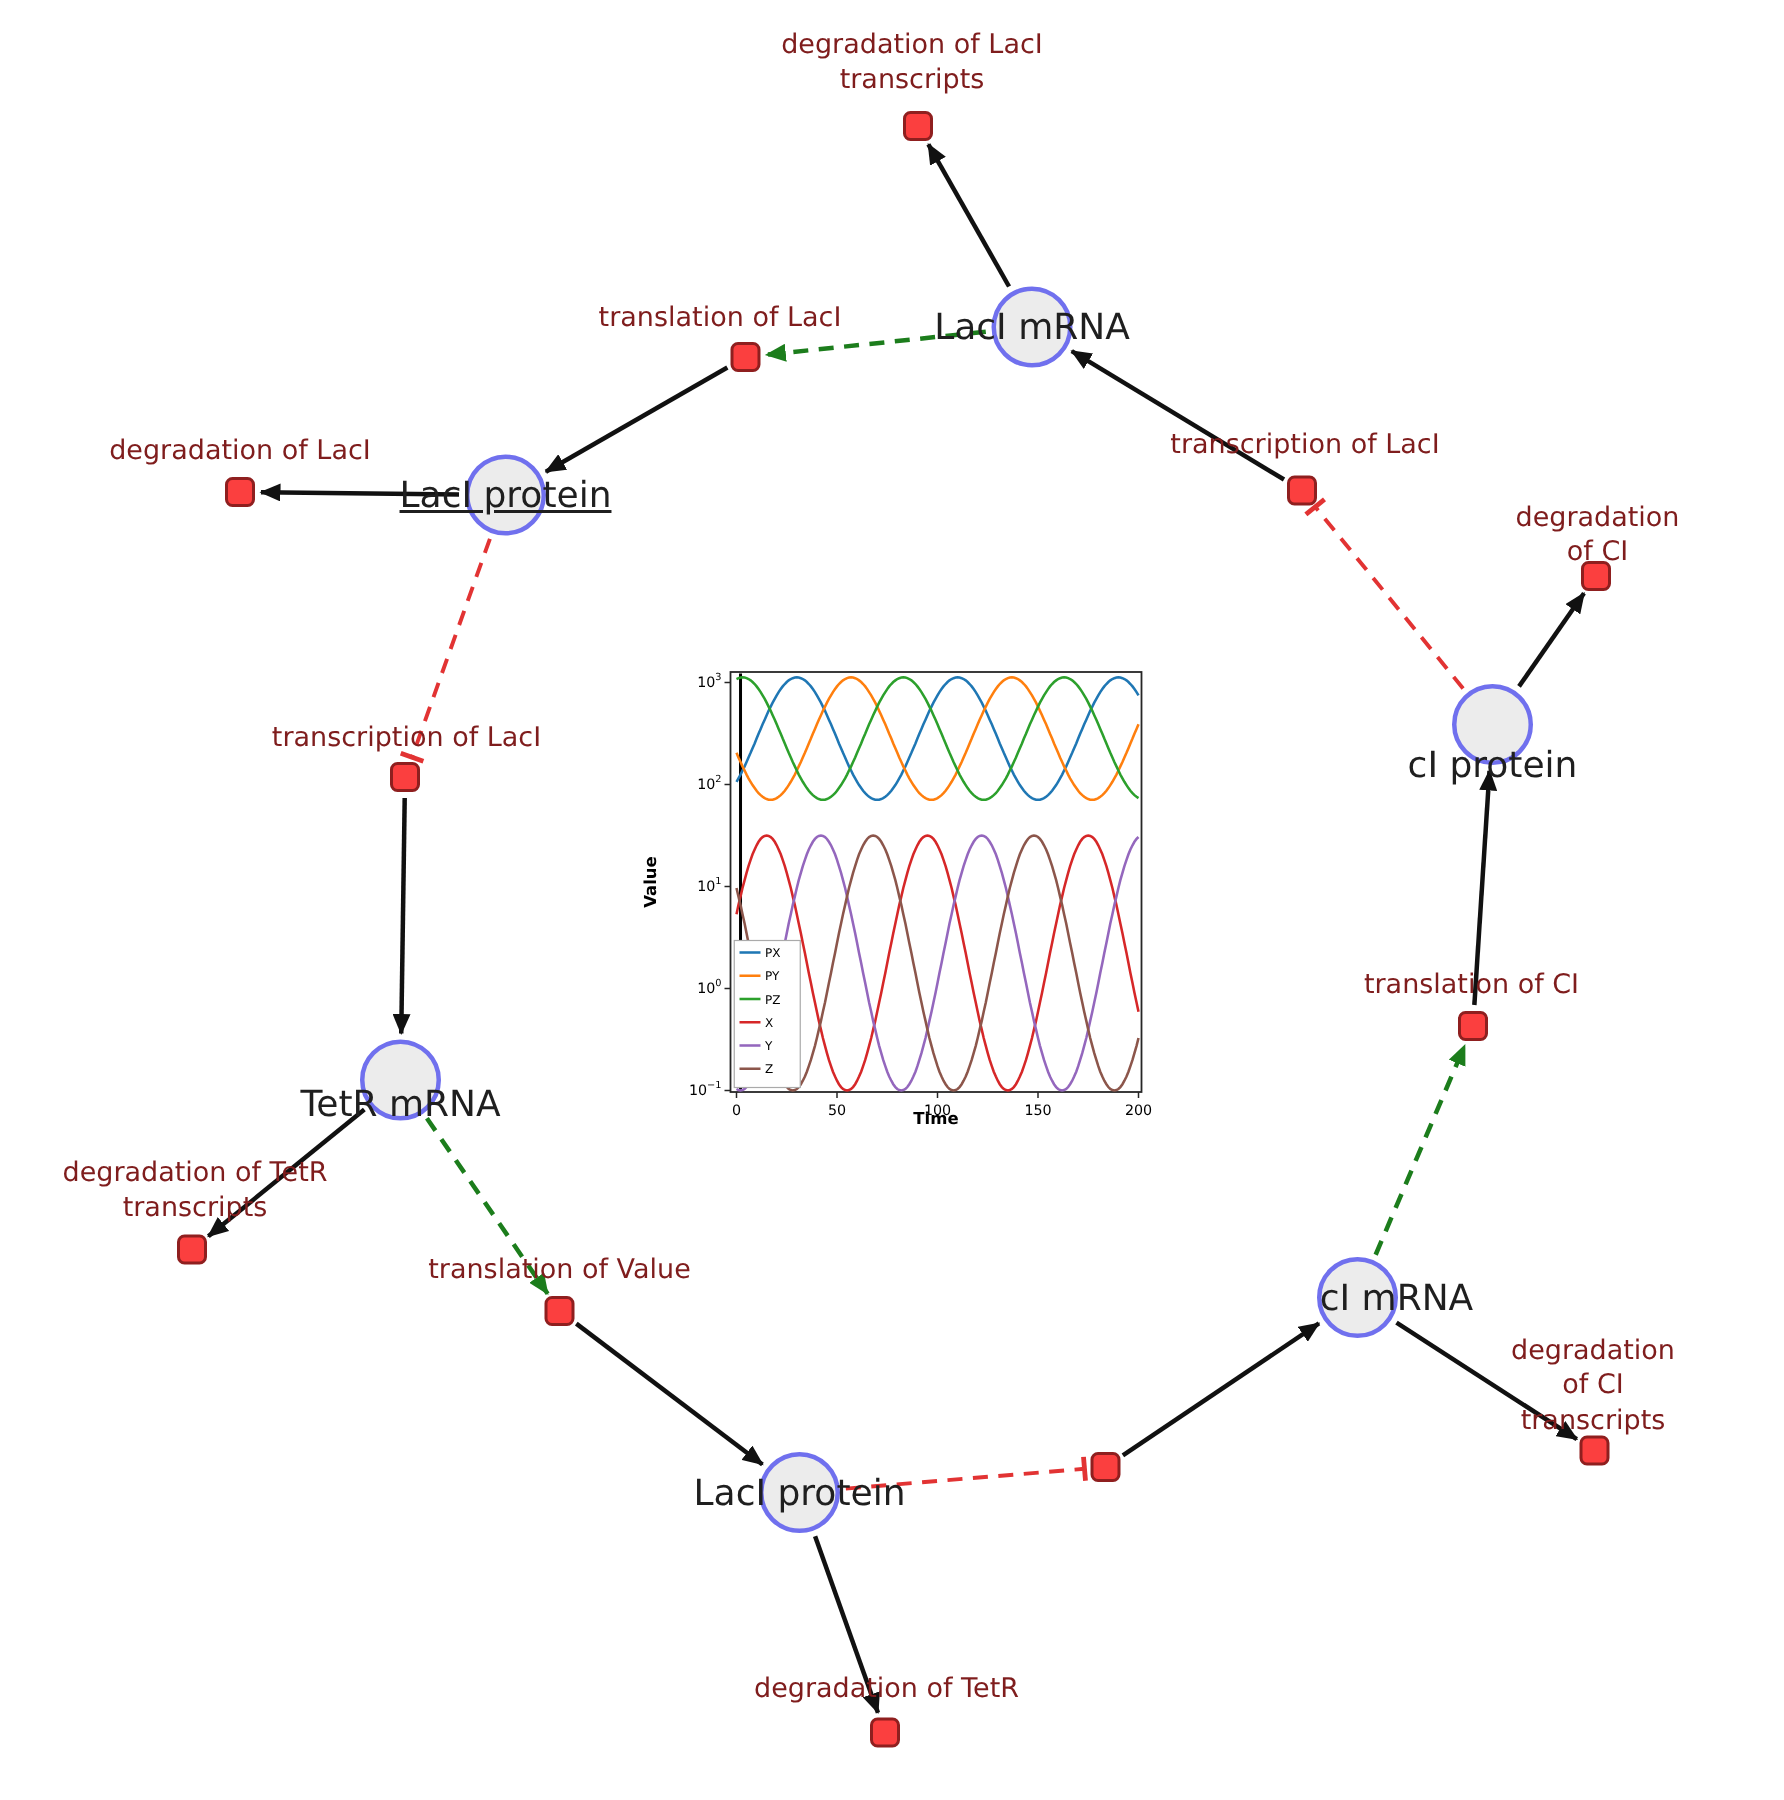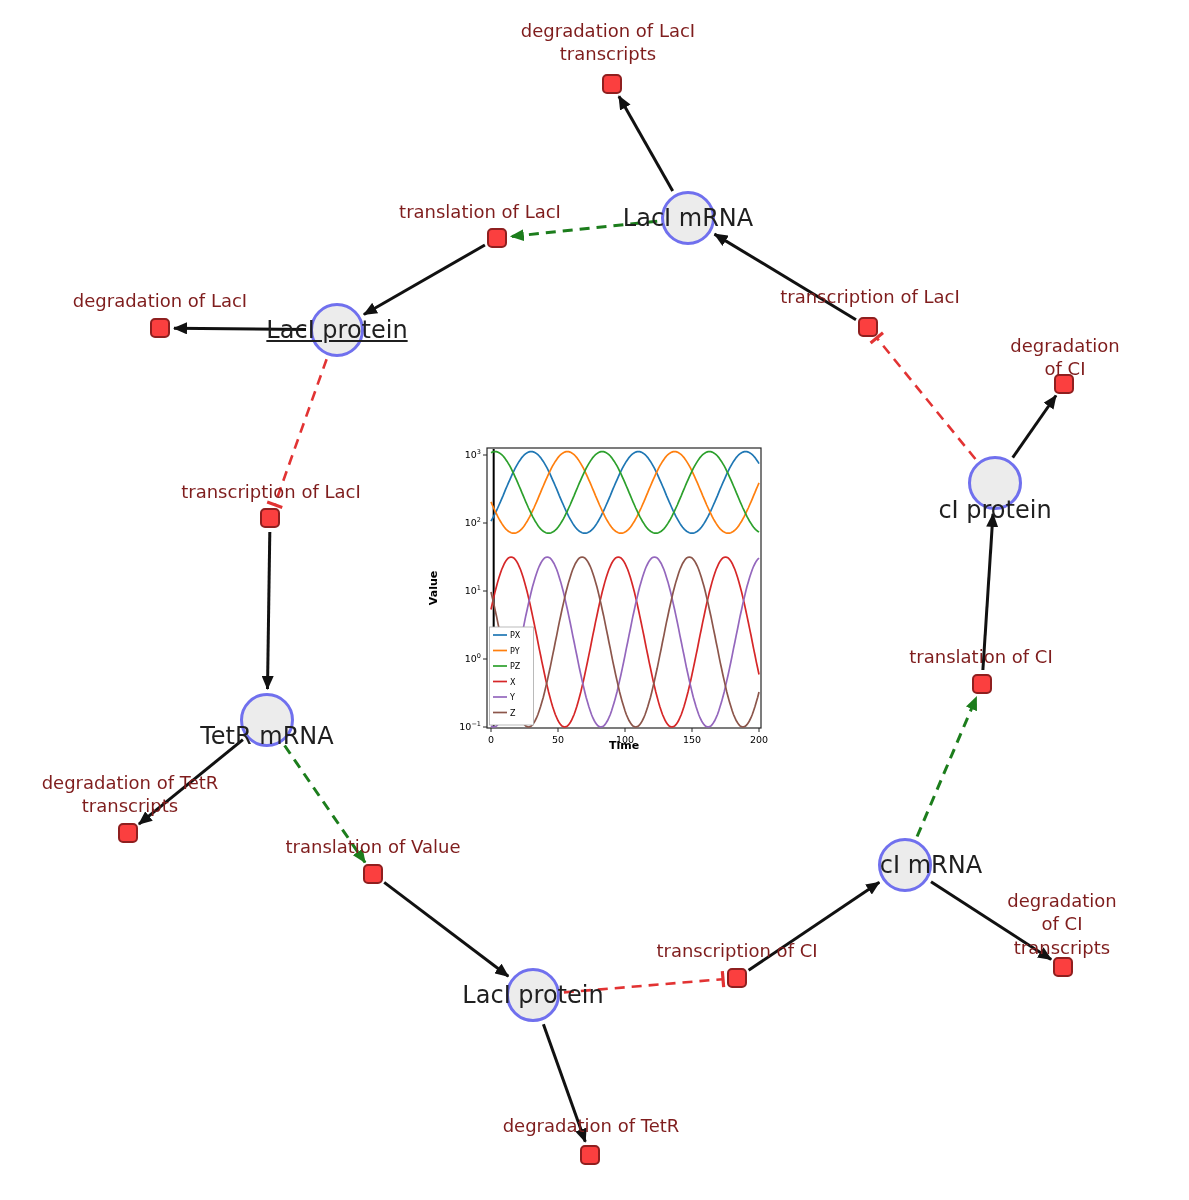--- a/index.html
+++ b/index.html
@@ -145,16 +145,15 @@
   <div class="rlabel" style="left: 870px; top: 297px;">transcription of LacI</div>
   <div class="rlabel" style="left: 160px; top: 301px;">degradation of LacI</div>
   <div class="rlabel" style="left: 1065px; top: 357px;">degradation of CI</div>
   <div class="rlabel" style="left: 271px; top: 492px;">transcription of LacI</div>
   <div class="rlabel" style="left: 981px; top: 657px; text-align: right;">translation of CI</div>
   <div class="rlabel" style="left: 130px; top: 794px;">degradation of TetR
 transcripts</div>
   <div class="rlabel" style="left: 373px; top: 847px;">translation of Value</div>
   <div class="rlabel" style="left: 1062px; top: 924px;">degradation of CI
 transcripts</div>
-  <div class="rlabel" style="left: 737px; top: 951px;">transcription of CI</div>
   <div class="rlabel" style="left: 591px; top: 1126px;">degradation of TetR</div>
 
 </div>
 
 </body></html>

